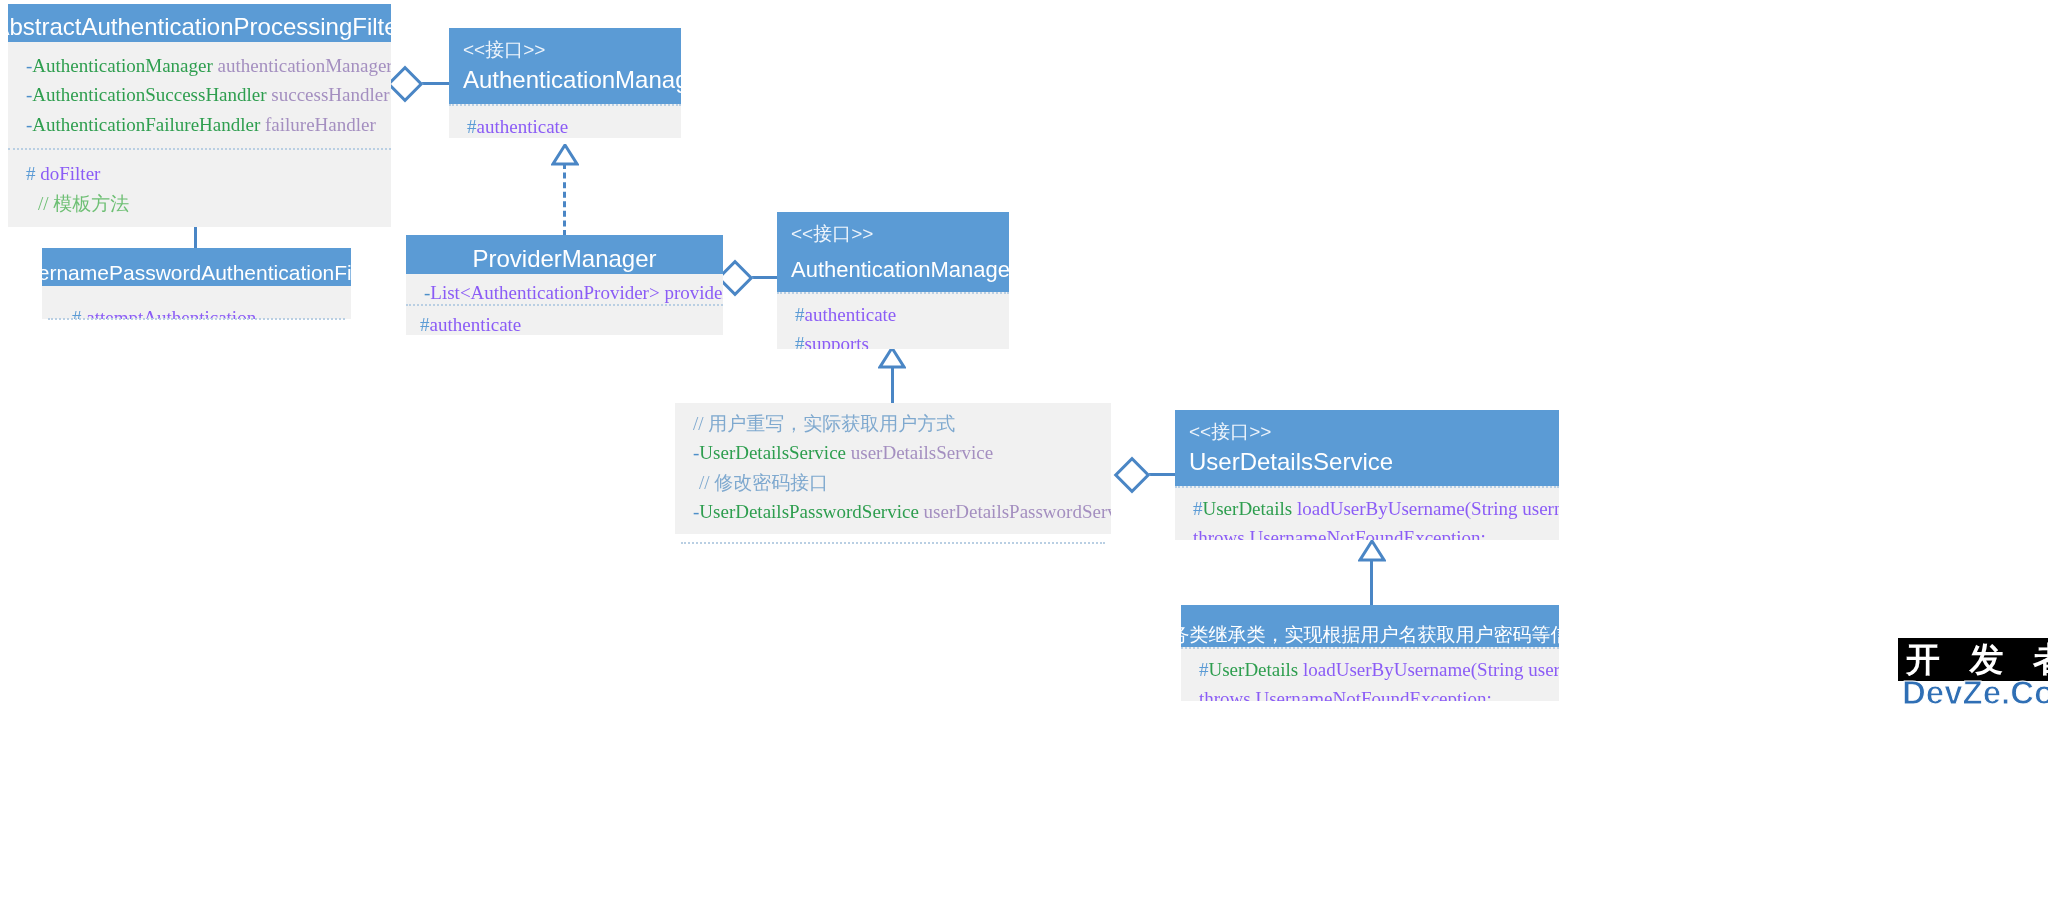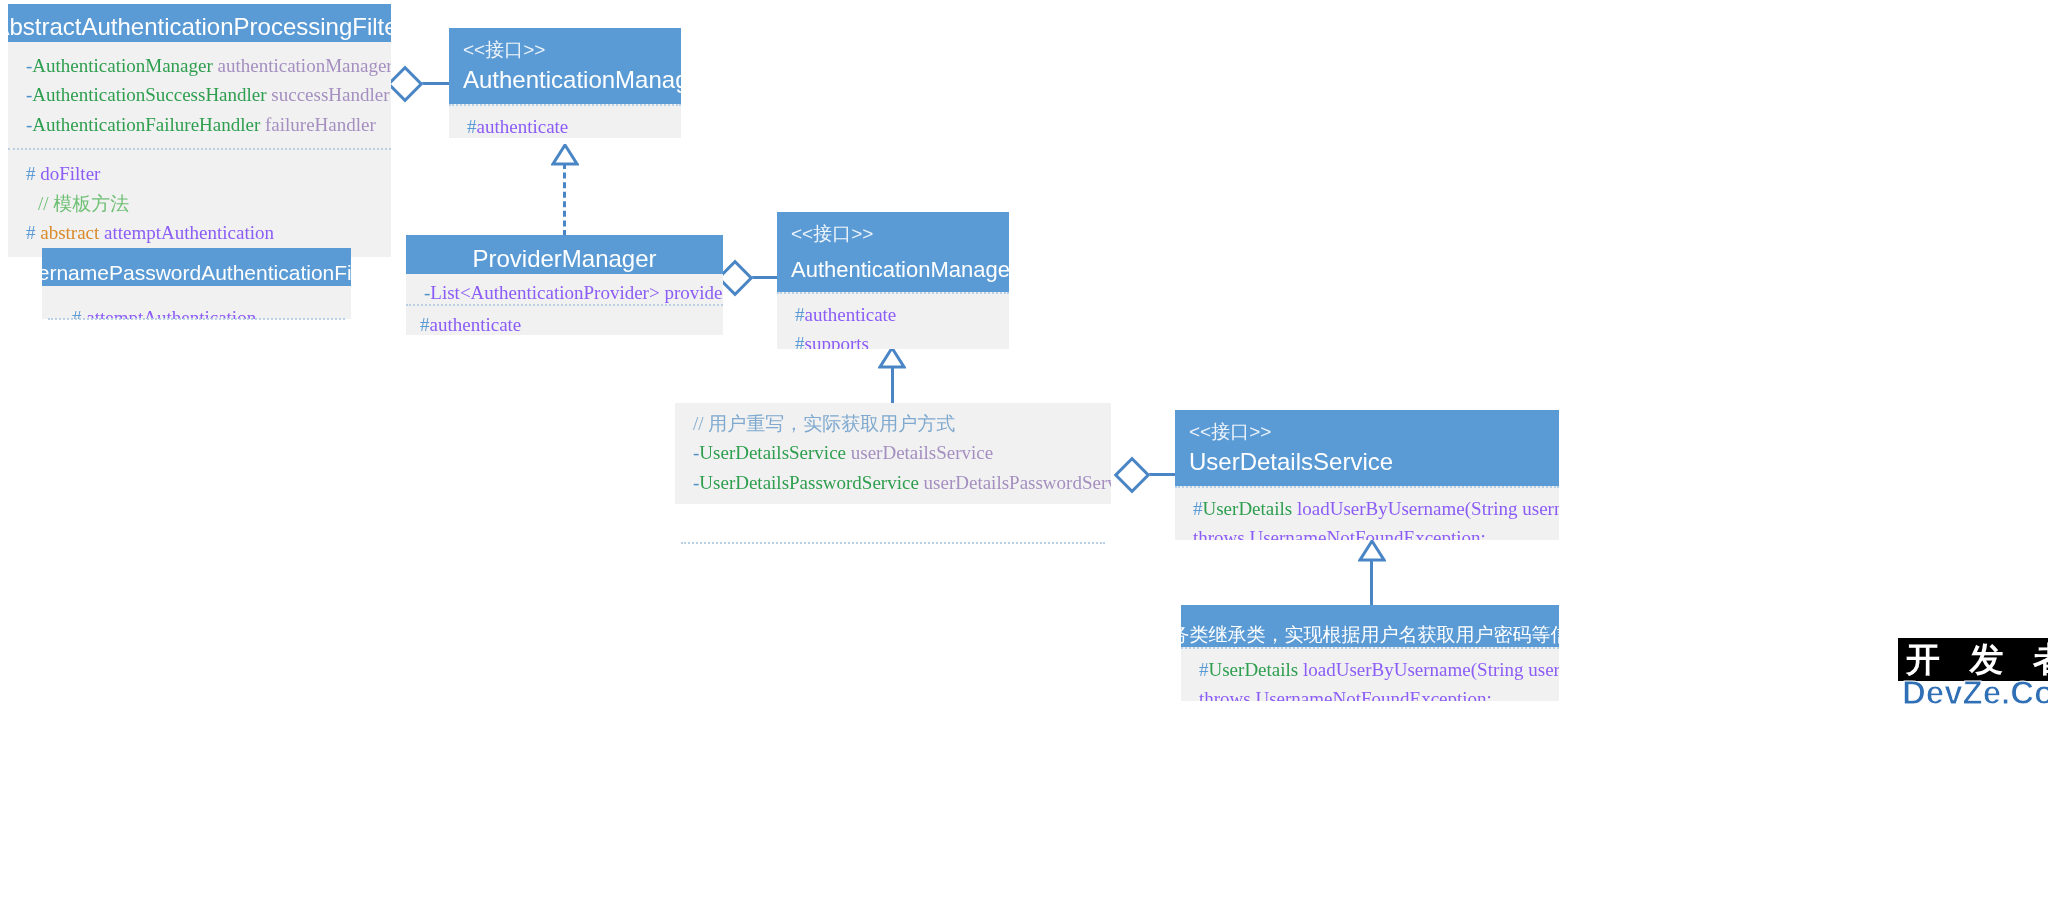--- a/index.html
+++ b/index.html
@@ -199,21 +199,20 @@
       <span class="title">AbstractAuthenticationProcessingFilter</span>
     </div>
     <div class="uml-section" style="min-height:68px;">
       <div class="uml-row"><span class="sigil-minus">-</span><span class="type">AuthenticationManager</span> <span class="field">authenticationManager</span></div>
       <div class="uml-row"><span class="sigil-minus">-</span><span class="type">AuthenticationSuccessHandler</span> <span class="field">successHandler</span></div>
       <div class="uml-row"><span class="sigil-minus">-</span><span class="type">AuthenticationFailureHandler</span> <span class="field">failureHandler</span></div>
     </div>
     <div class="uml-section divider">
       <div class="uml-row"><span class="sigil">#</span> <span class="plain">doFilter</span></div>
       <div class="uml-row indent"><span class="comment-green">// 模板方法</span></div>
-      <div class="uml-row"><span class="sigil">#</span> <span class="kw-abstract">abstract</span> <span class="plain">attemptAuthentication</span></div>
     </div>
   </div>
 
   <div class="uml-box" style="left:449px; top:28px; width:232px;">
     <div class="uml-header" style="height:76px;">
       <span class="stereotype">&lt;&lt;接口&gt;&gt;</span>
       <span class="title">AuthenticationManager</span>
     </div>
     <div class="uml-section divider" style="height:34px; padding-top:6px;">
       <div class="uml-row"><span class="sigil">#</span><span class="plain">authenticate</span></div>
@@ -250,20 +249,21 @@
     <div class="uml-section divider" style="height:57px; padding-top:6px;">
       <div class="uml-row"><span class="sigil">#</span><span class="plain">authenticate</span></div>
       <div class="uml-row"><span class="sigil">#</span><span class="plain">supports</span></div>
     </div>
   </div>
 
   <div class="uml-box" style="left:675px; top:403px; width:436px;">
     <div class="uml-section" style="padding-top:6px; padding-bottom:7px;">
       <div class="uml-row" style="padding-left:0;"><span class="comment-blue">// 用户重写，实际获取用户方式</span></div>
       <div class="uml-row" style="padding-left:0;"><span class="sigil-minus">-</span><span class="type">UserDetailsService</span> <span class="field">userDetailsService</span></div>
+      <div class="uml-row" style="padding-left:6px;"><span class="comment-blue">// 修改密码接口</span></div>
       <div class="uml-row" style="padding-left:0;"><span class="sigil-minus">-</span><span class="type">UserDetailsPasswordService</span> <span class="field">userDetailsPasswordService</span></div>
     </div>
     <div class="underline-rule" style="left:6px; top:139px; width:424px;"></div>
   </div>
 
   <div class="uml-box" style="left:1175px; top:410px; width:384px;">
     <div class="uml-header" style="height:76px;">
       <span class="stereotype">&lt;&lt;接口&gt;&gt;</span>
       <span class="title">UserDetailsService</span>
     </div>

